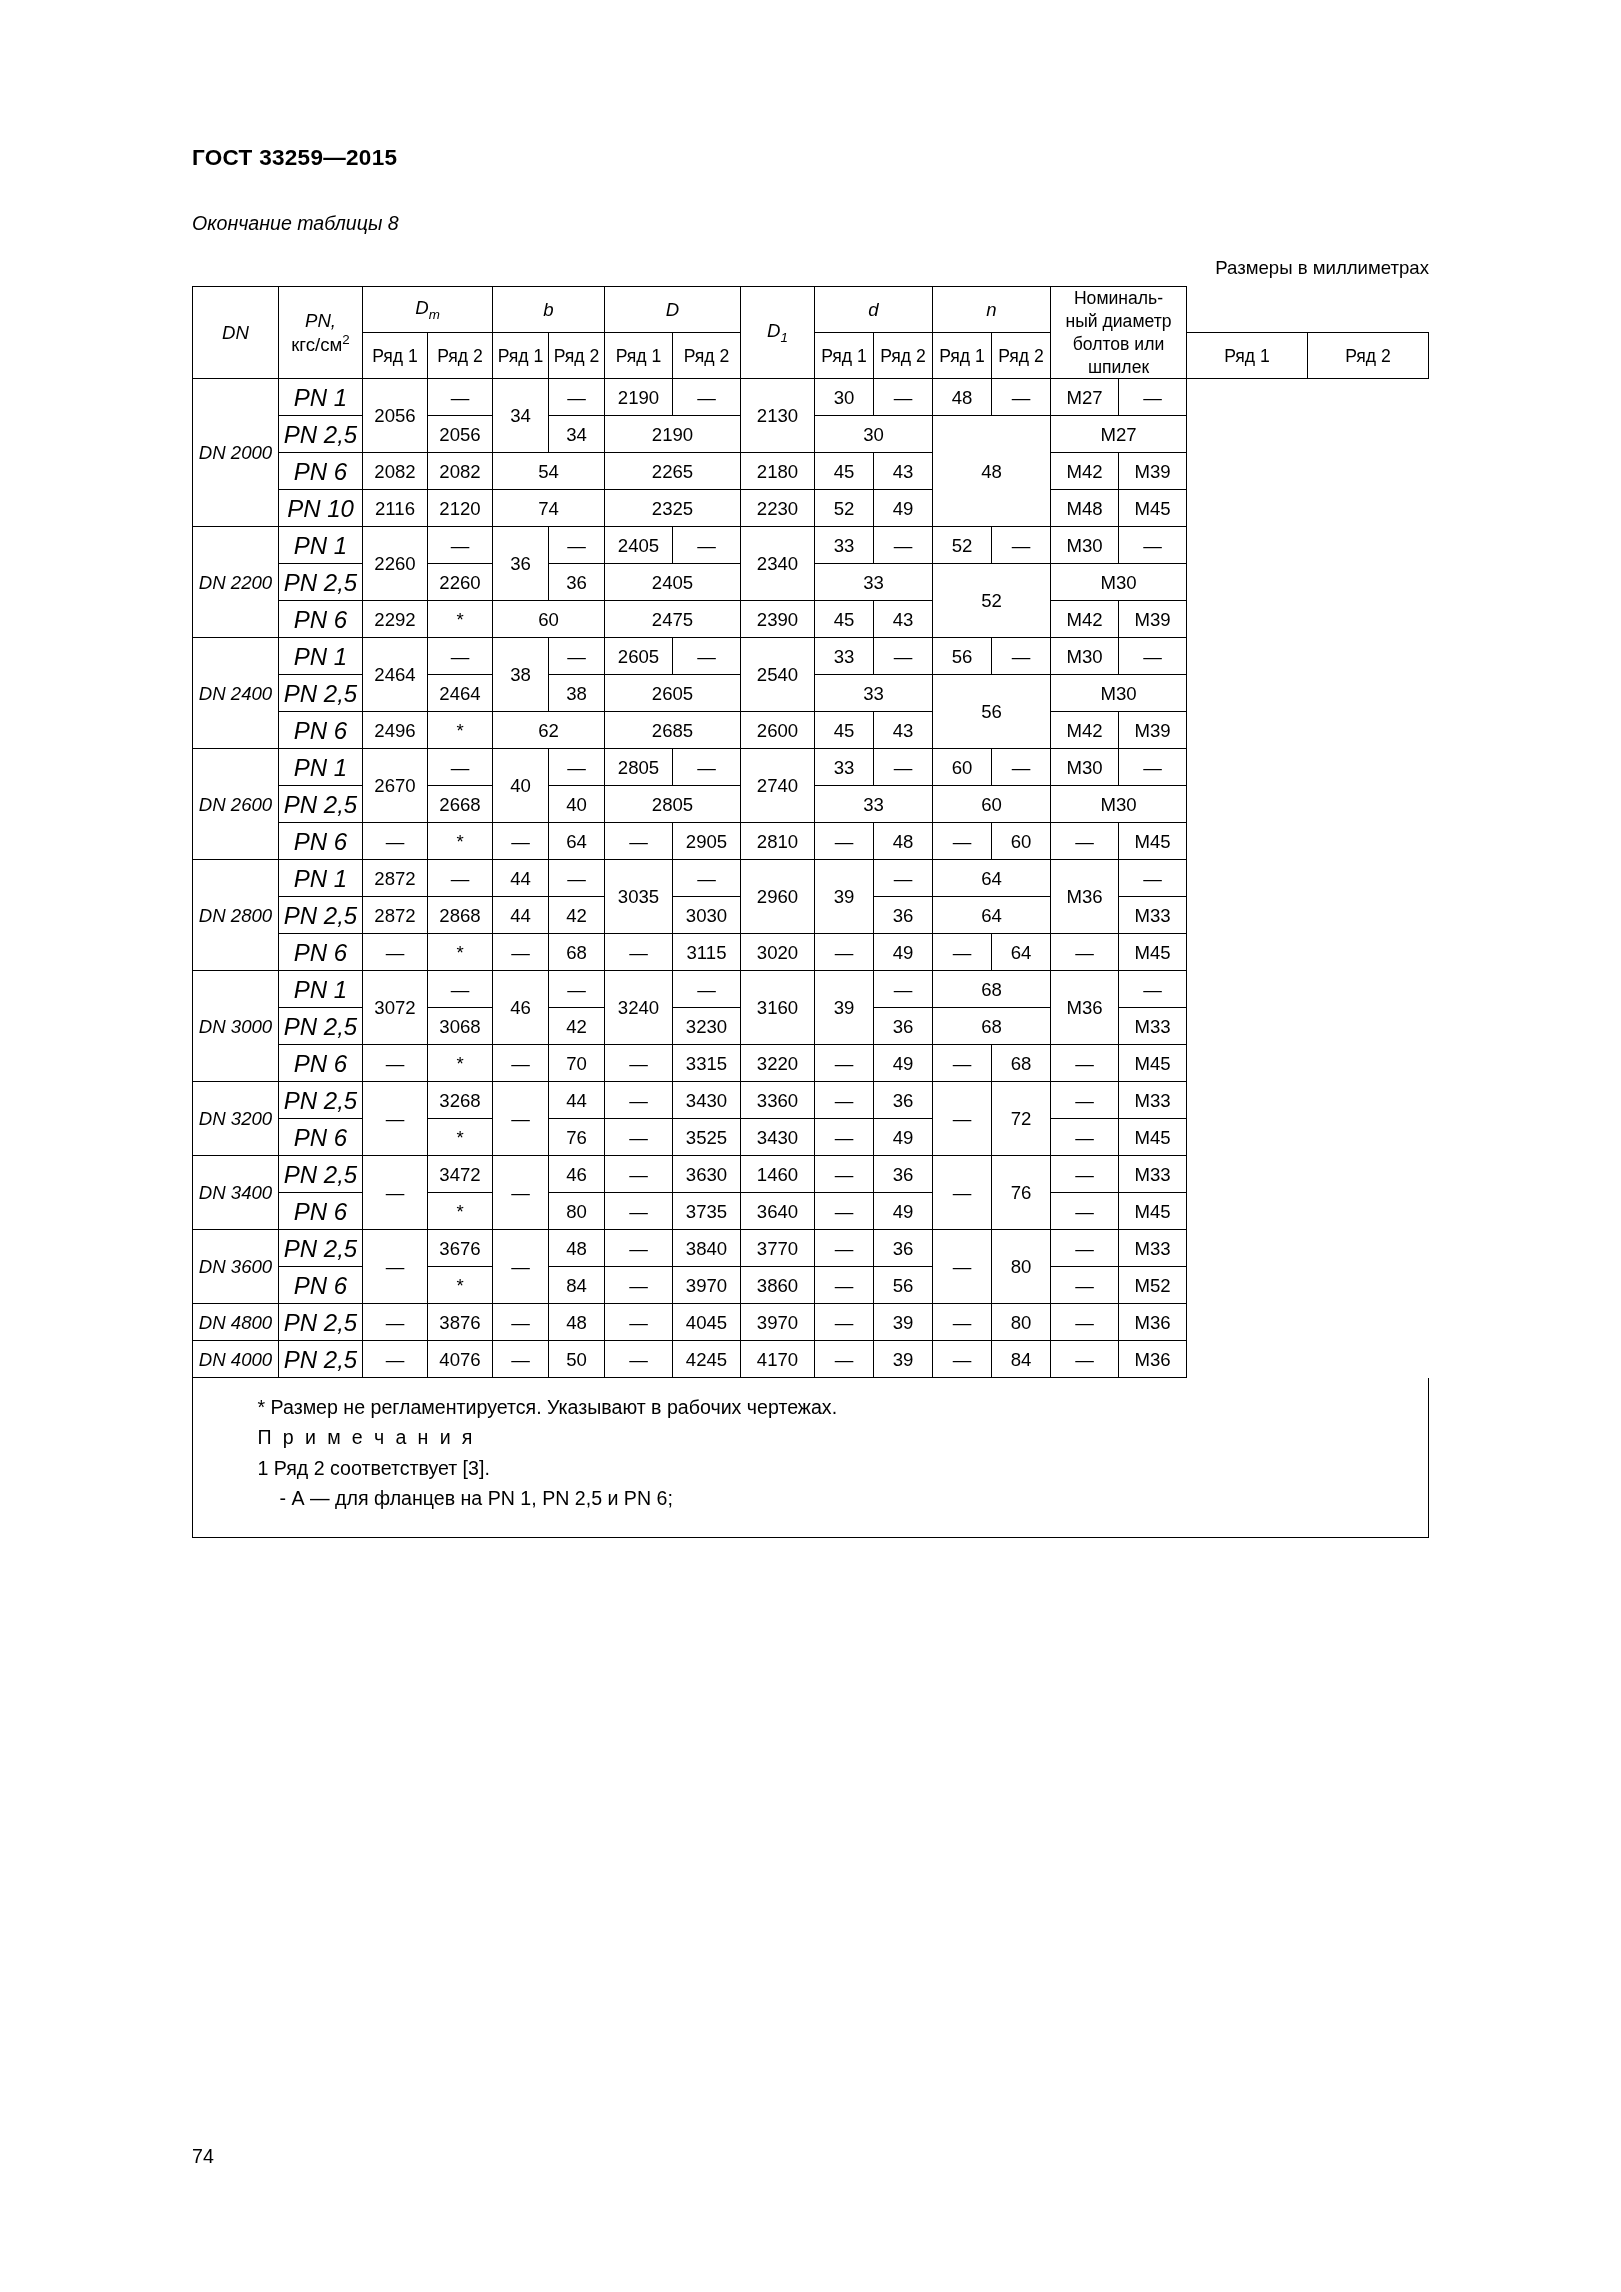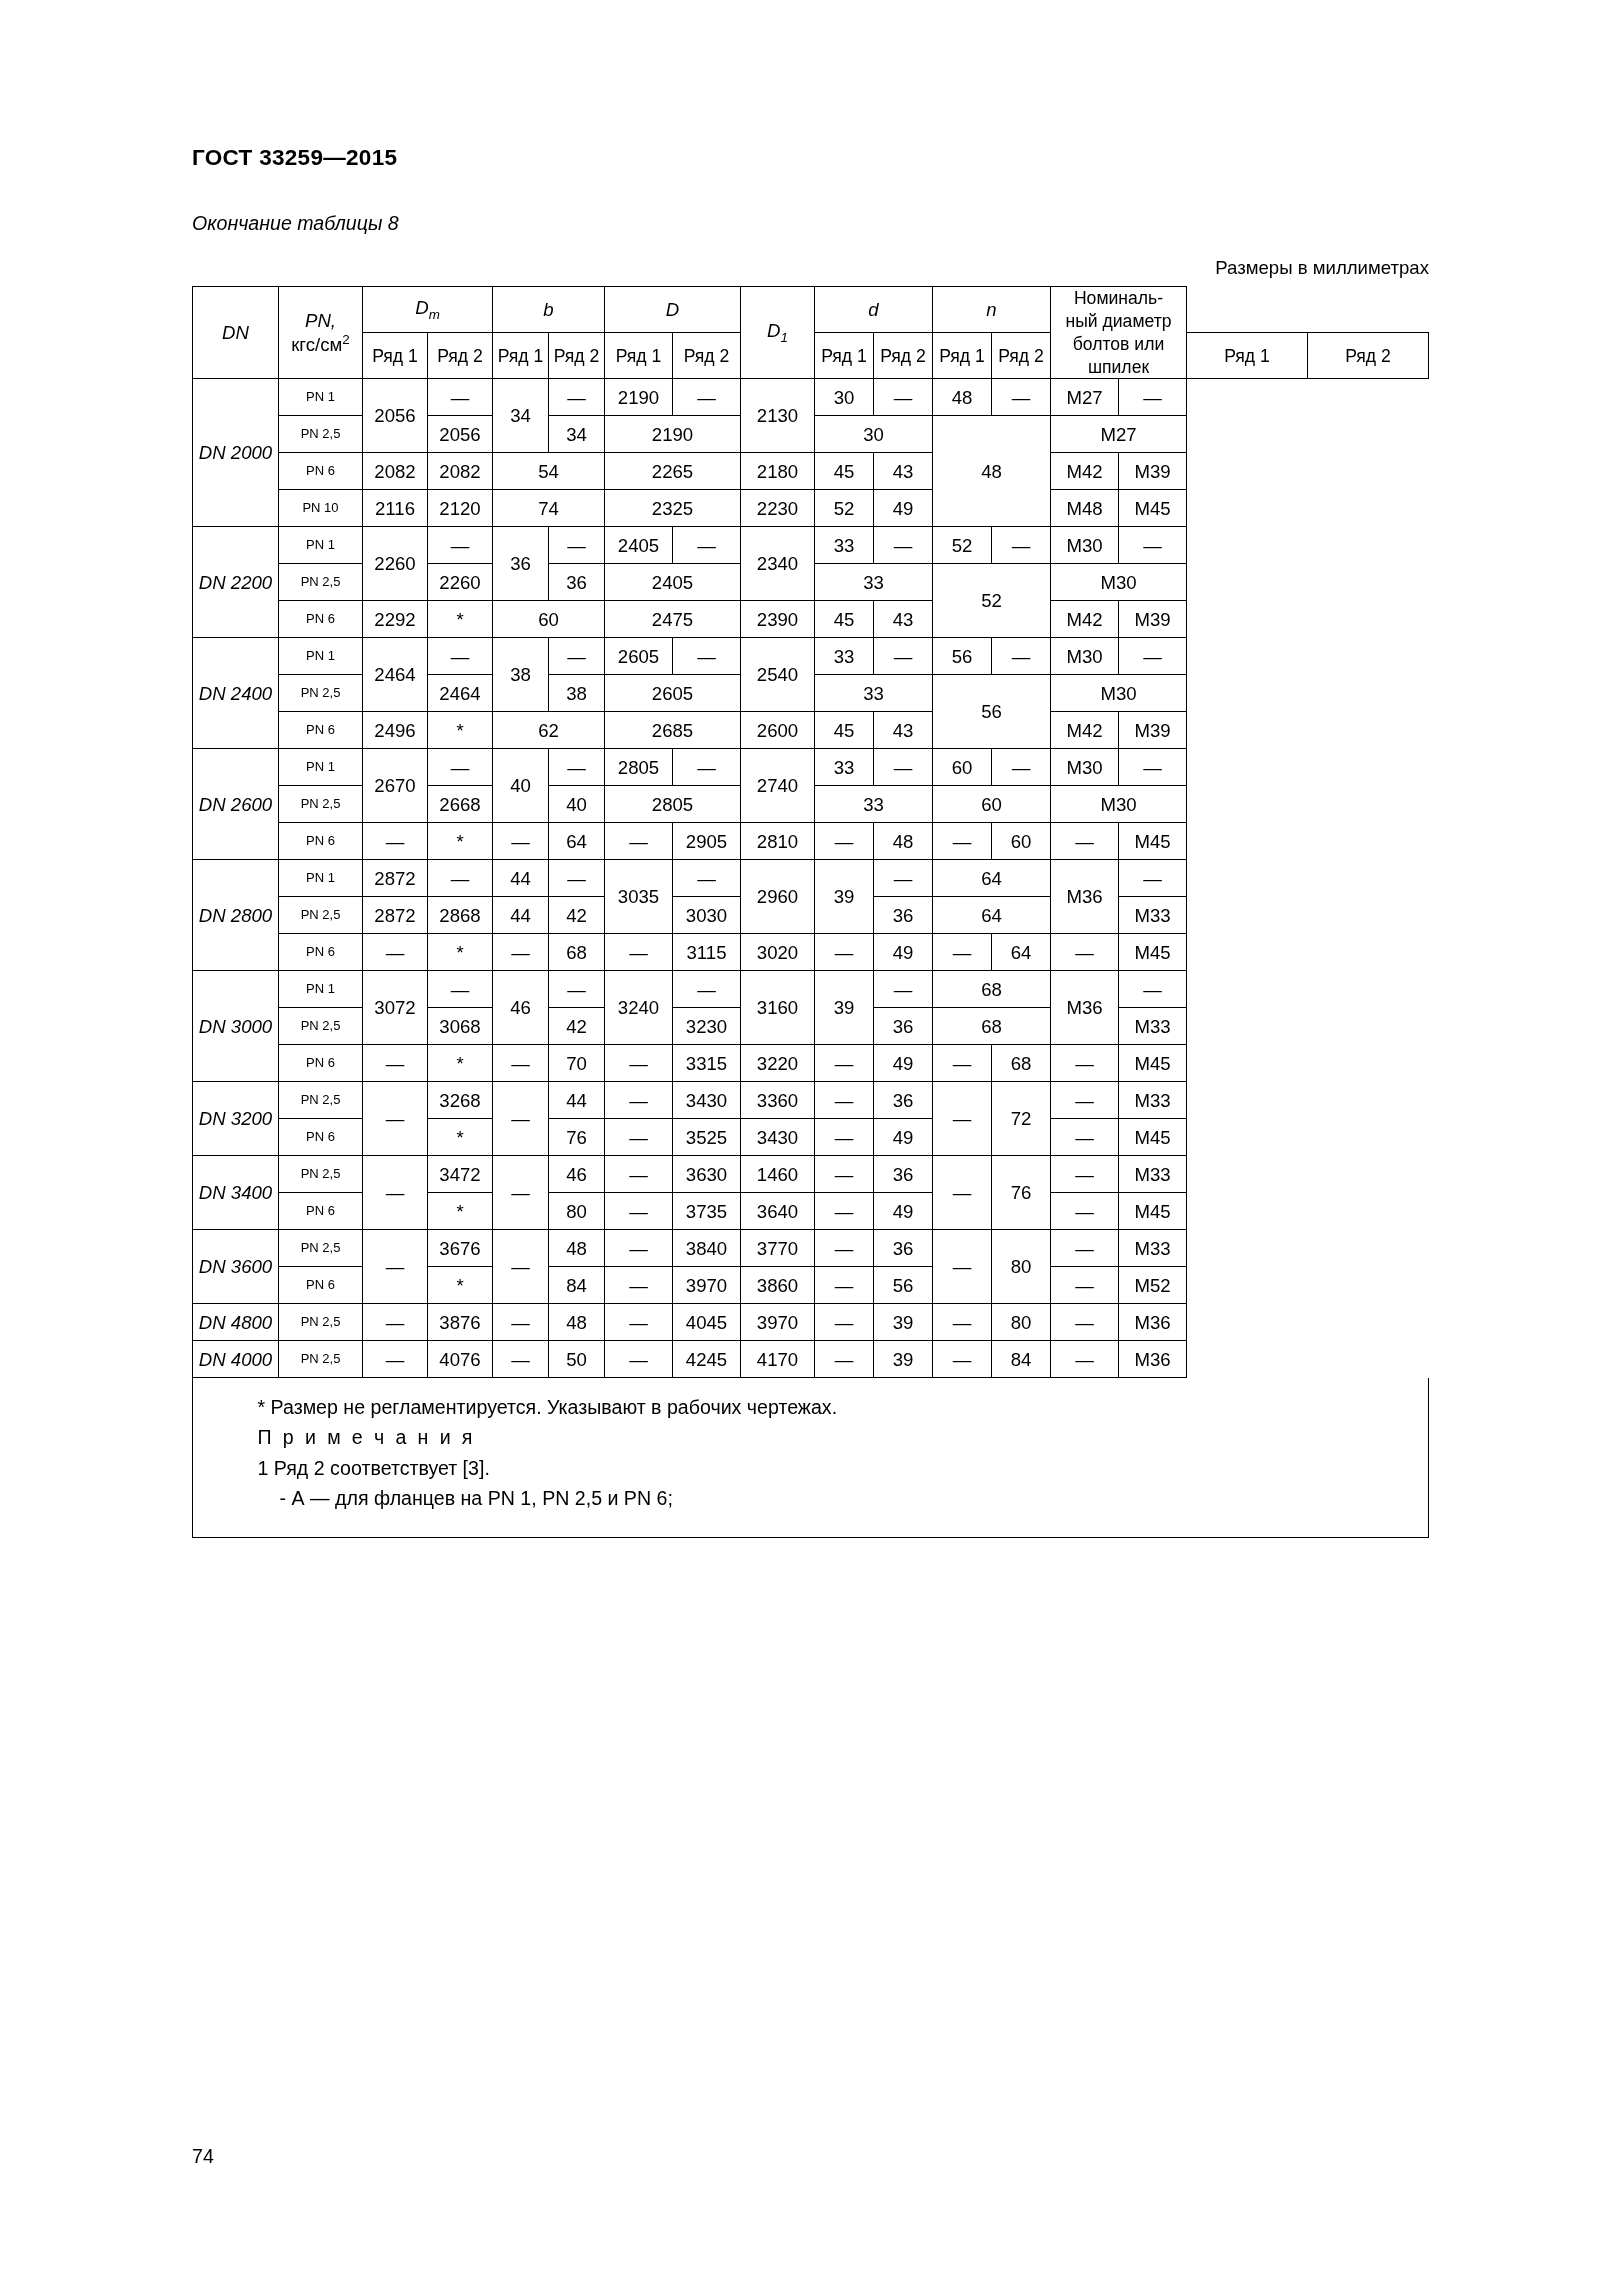--- a/index.html
+++ b/index.html
@@ -73,21 +73,22 @@
     font-size: 17.6px;
   }
   .it { font-style: italic; }
   .sub { font-size: 0.72em; vertical-align: sub; }
   .sup { font-size: 0.72em; vertical-align: super; }
   .dn-cell {
     font-style: italic;
     font-size: 18.6px;
   }
   .pn-cell {
-    font-size: 13px;
+    font-style: italic;
+    font-size: 24px;
   }
   .notes {
     border: 1px solid #000000;
     border-top: none;
     width: 1237px;
     box-sizing: border-box;
     padding: 13.7px 25.5px 23.5px 25.5px;
     font-size: 19.6px;
     line-height: 1.55;
   }

